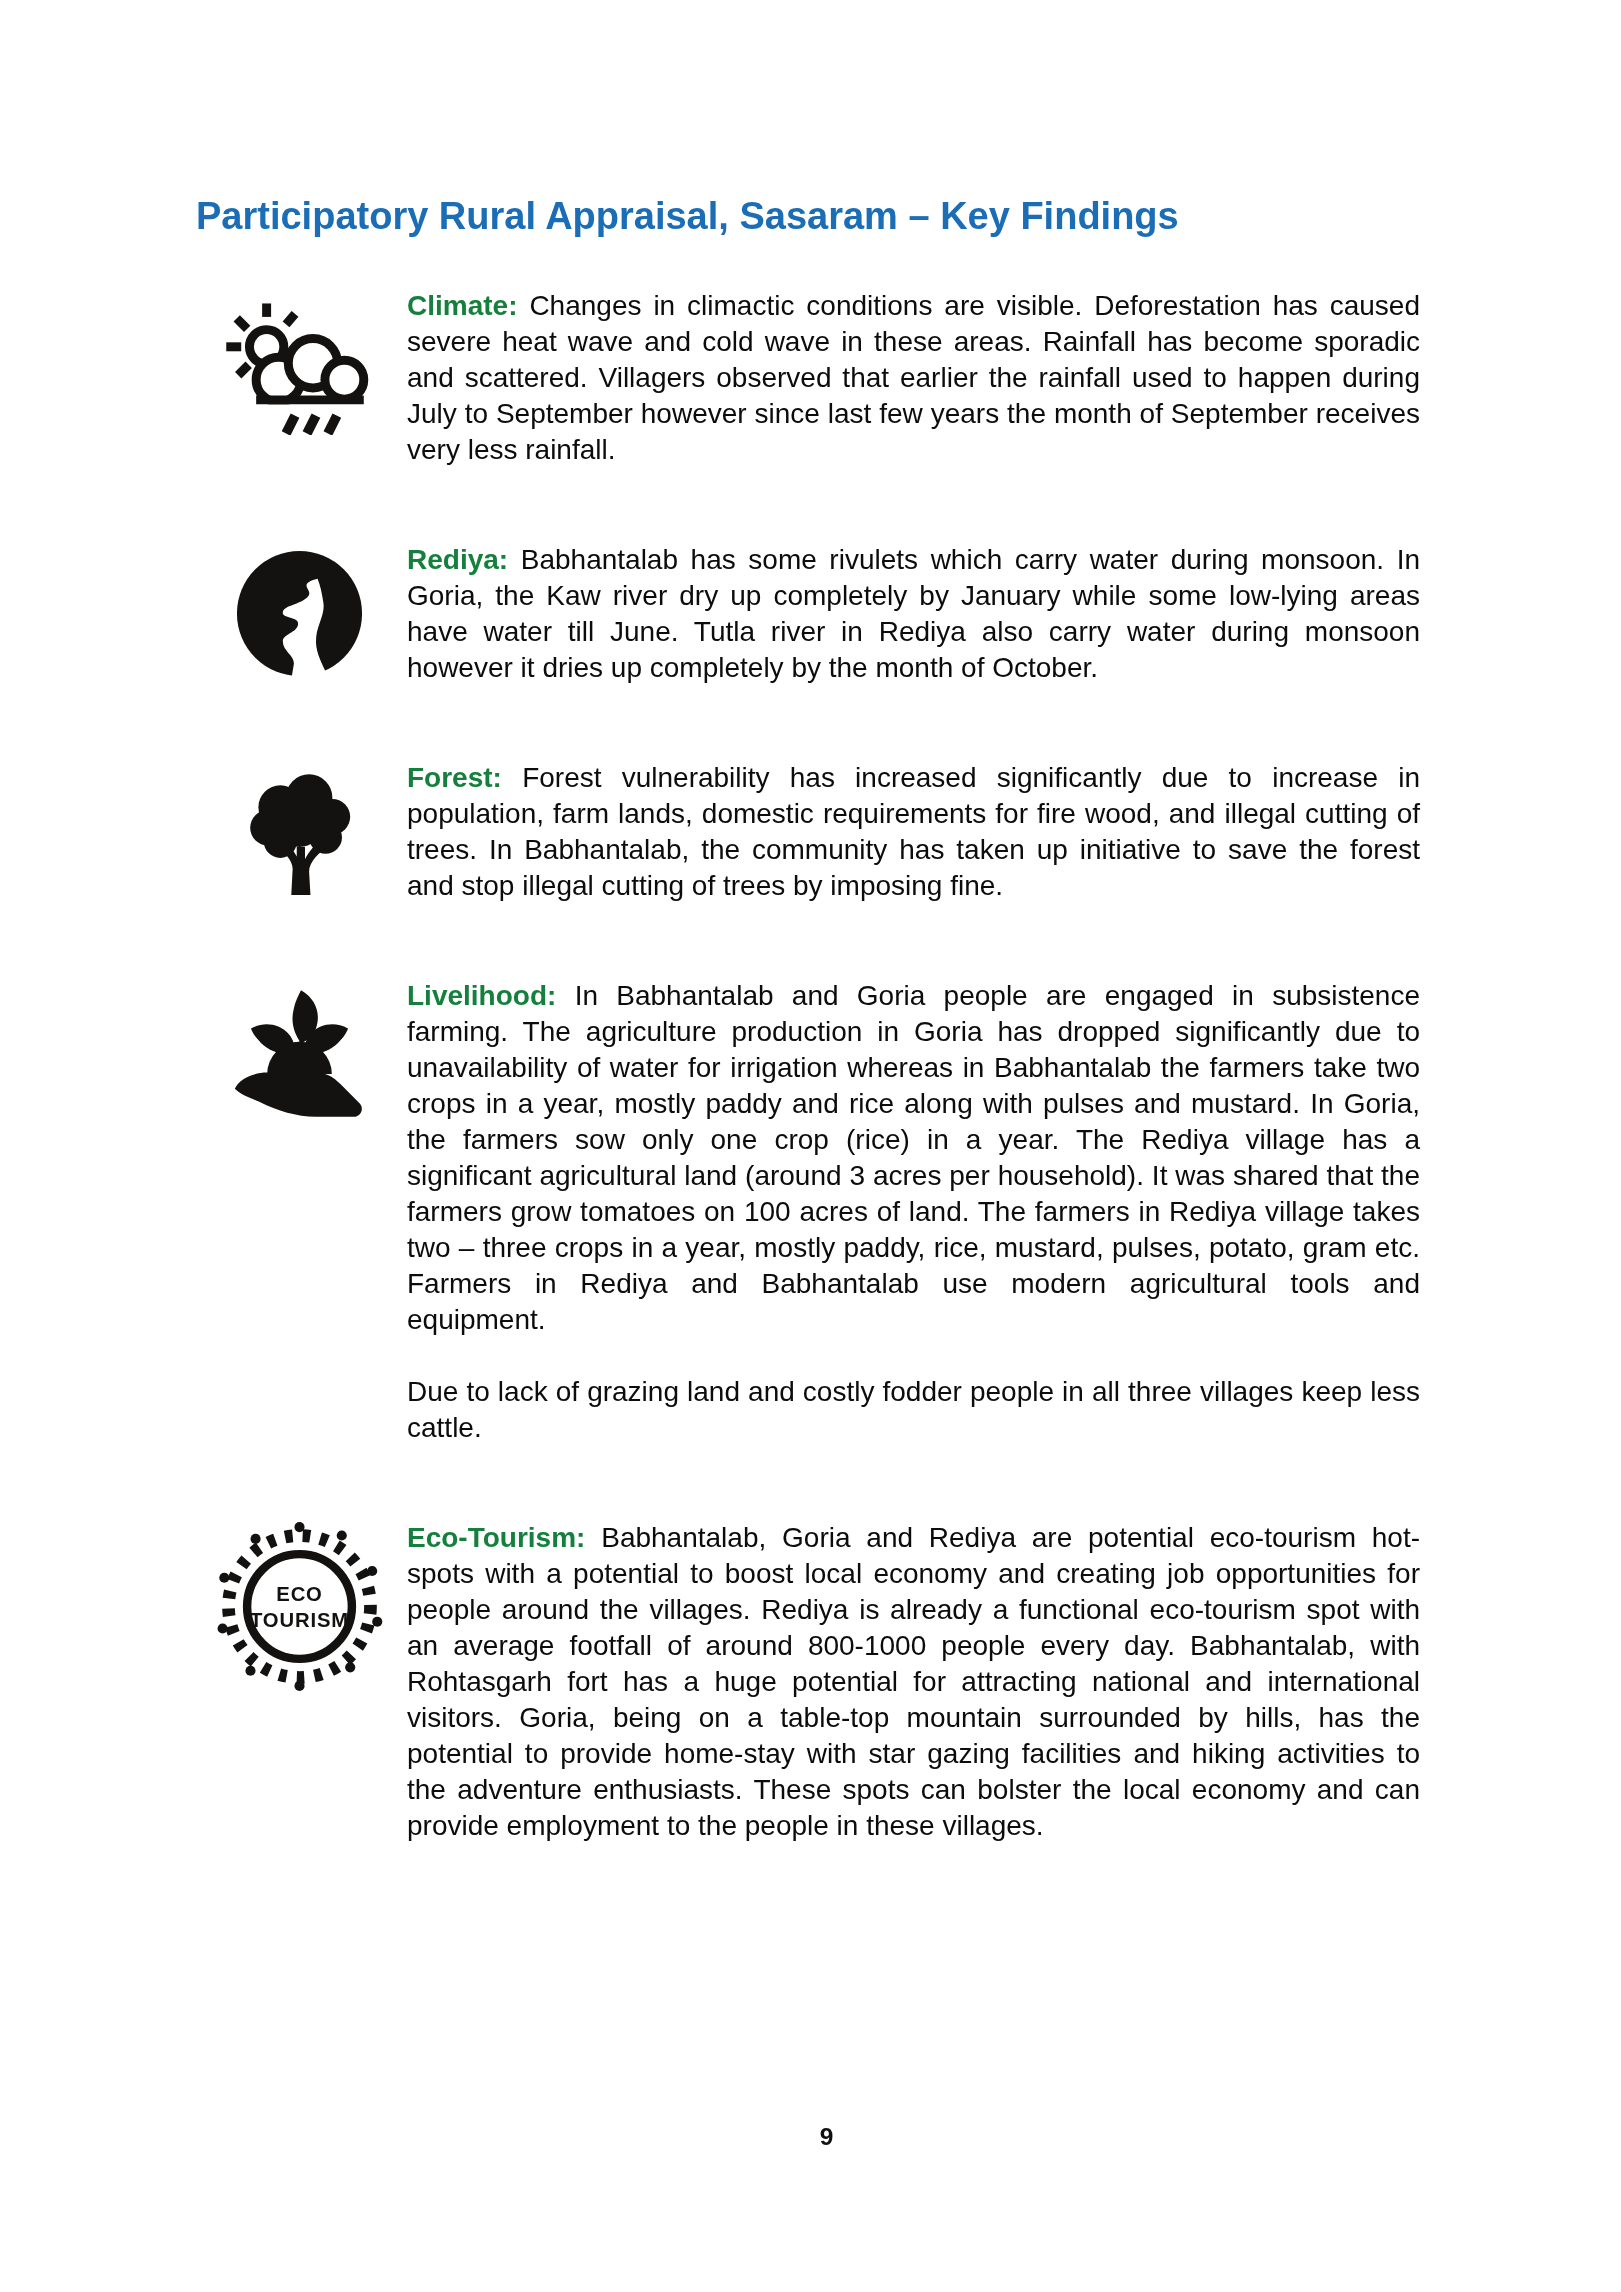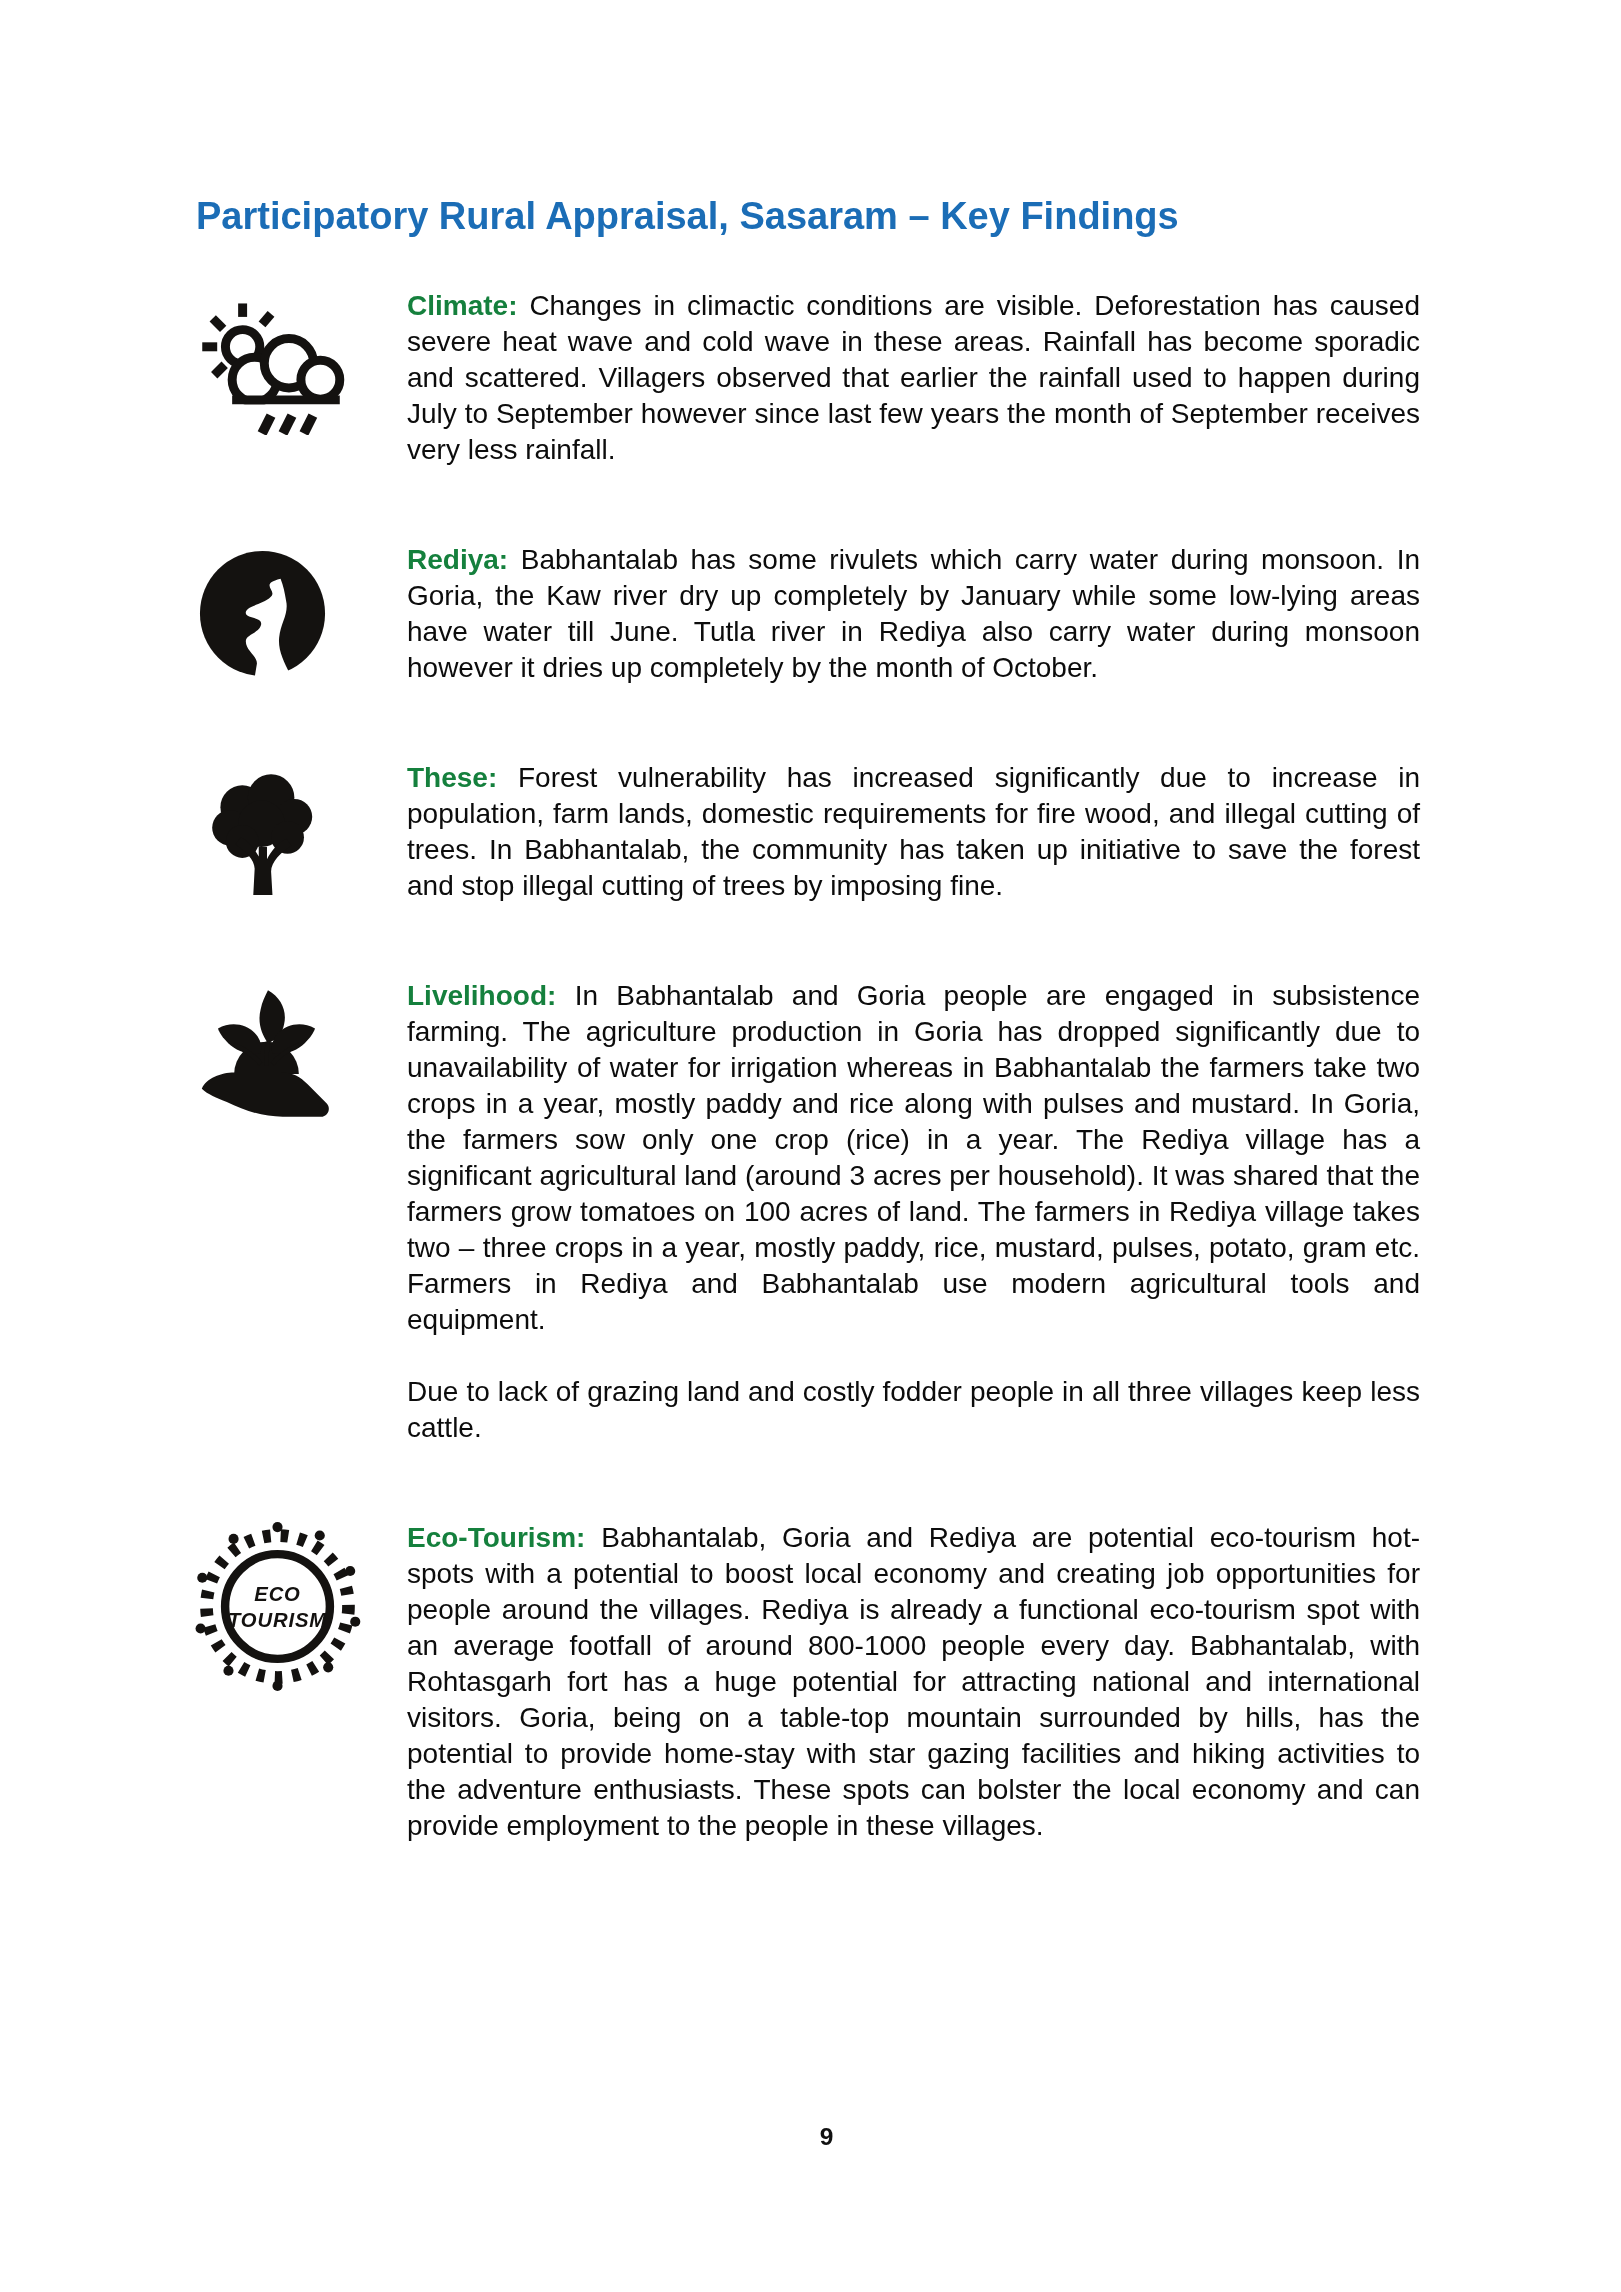--- a/index.html
+++ b/index.html
@@ -27,25 +27,24 @@
     color:#1b6db6;
   }
   .row{
     display:flex;
     align-items:flex-start;
     margin-bottom:74px;
   }
   .icon-cell{
     flex:0 0 240px;
     display:flex;
-    justify-content:flex-start;
+    justify-content:center;
     padding-left:25.5px;
     padding-top:2px;
     box-sizing:border-box;
-    font-style:italic;
   }
   .text-cell{
     flex:1;
     font-size:28px;
     line-height:36px;
     text-align:justify;
   }
   .para{margin:0;}
   .para + .para{margin-top:36px;}
   .label{
@@ -135,21 +134,21 @@
             <circle cx="74" cy="40" r="13"></circle>
             <circle cx="27" cy="48" r="13"></circle>
             <circle cx="50" cy="45" r="17"></circle>
             <circle cx="69" cy="55" r="12"></circle>
             <circle cx="36" cy="58" r="12"></circle>
             <path d="M44,97 l1,-19 c0,-7 -7,-13 -14,-18 l4,-5 c7,4 10,9 13,14 l0,-7 h6 l0,9 c3,-6 7,-11 14,-15 l4,5 c-8,5 -15,12 -15,19 l1,17 z"></path>
           </g>
         </svg>
       </div>
       <div class="text-cell">
-        <p class="para"><span class="label">These:</span>
+        <p class="para"><span class="label">Forest:</span>
           <span>Forest vulnerability has increased significantly due to increase in population, farm lands, domestic requirements for fire wood, and illegal cutting of trees. In Babhantalab, the community has taken up initiative to save the forest and stop illegal cutting of trees by imposing fine.</span></p>
       </div>
     </section>
 
     <section class="row">
       <div class="icon-cell">
         <svg width="147" height="147" viewBox="0 0 100 100" aria-hidden="true">
           <g fill="#141210">
             <path d="M28,64 a22,22 0 0 1 44,0 z"></path>
             <path d="M51,7 c9,5 13,14 11,23 c-1,6 -5,11 -11,13 c-5,-7 -7,-15 -5,-23 c1,-5 3,-9 5,-13 z"></path>

